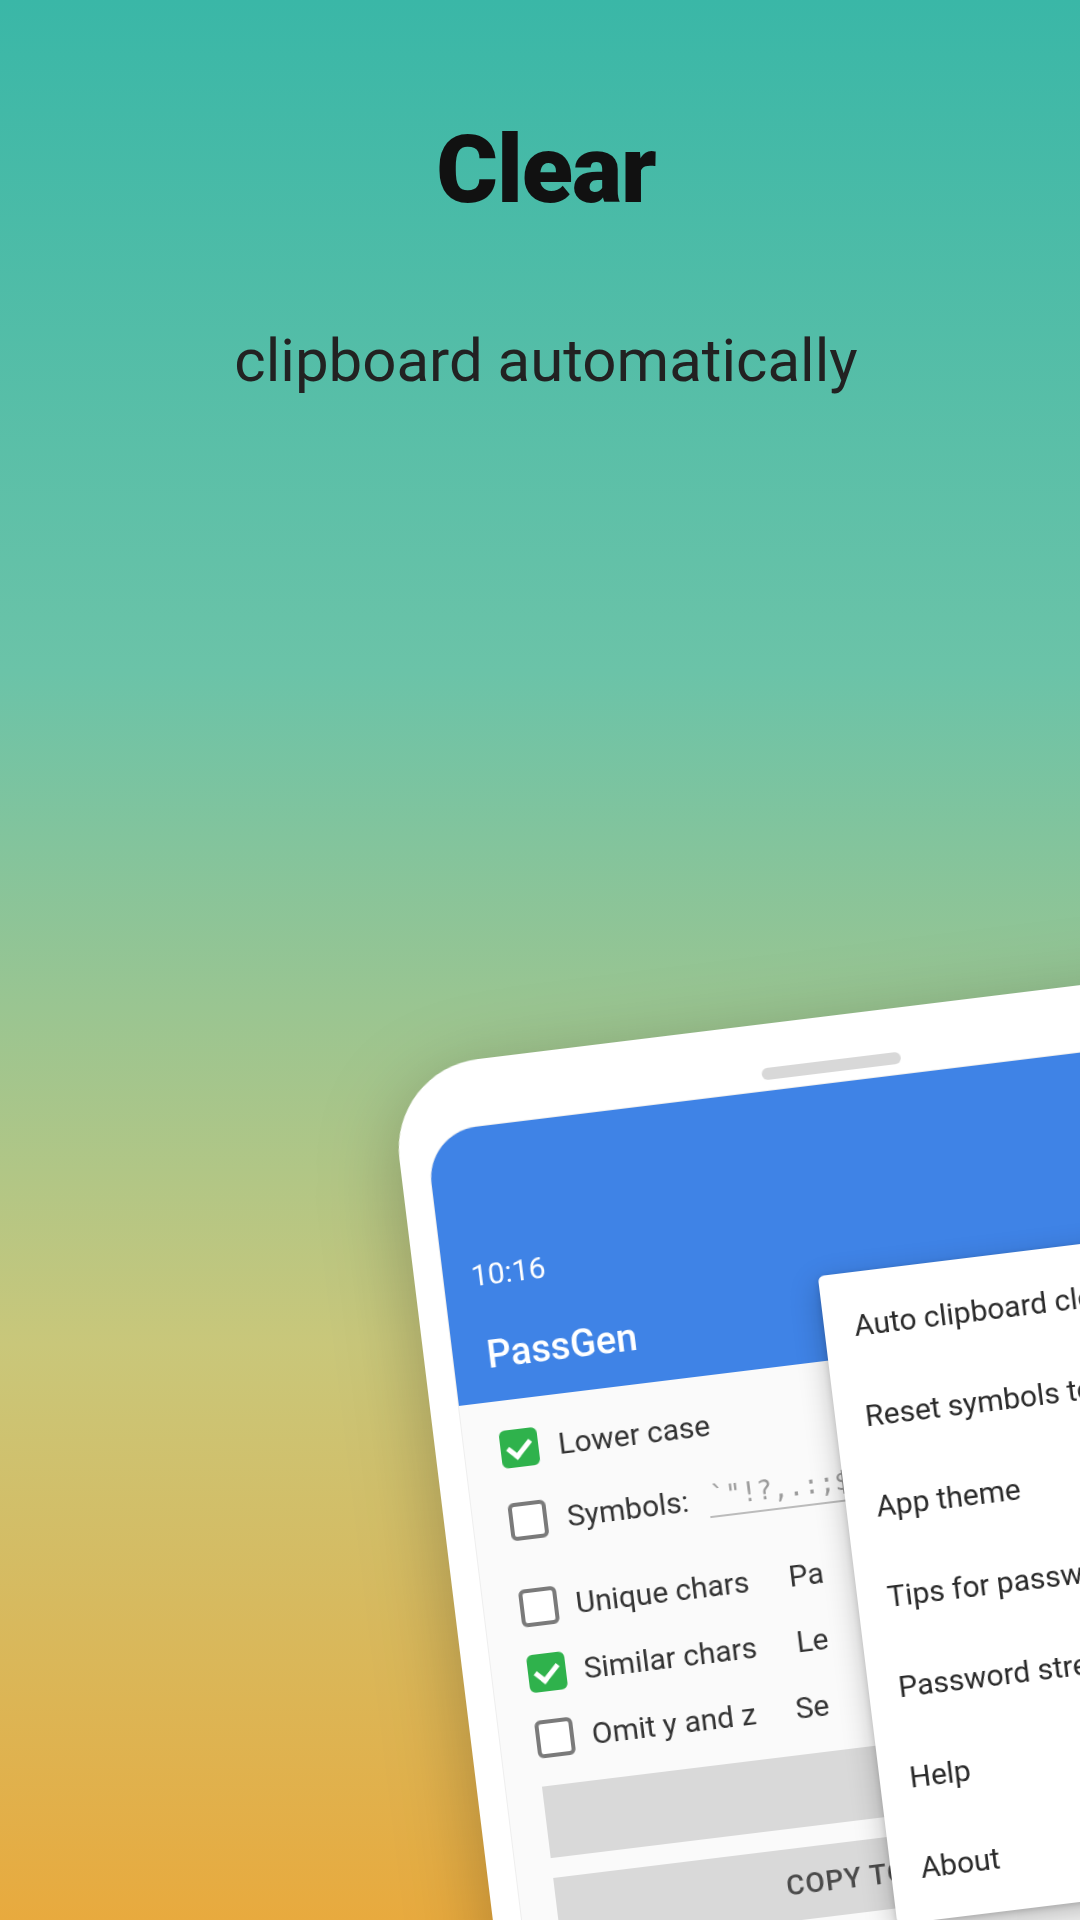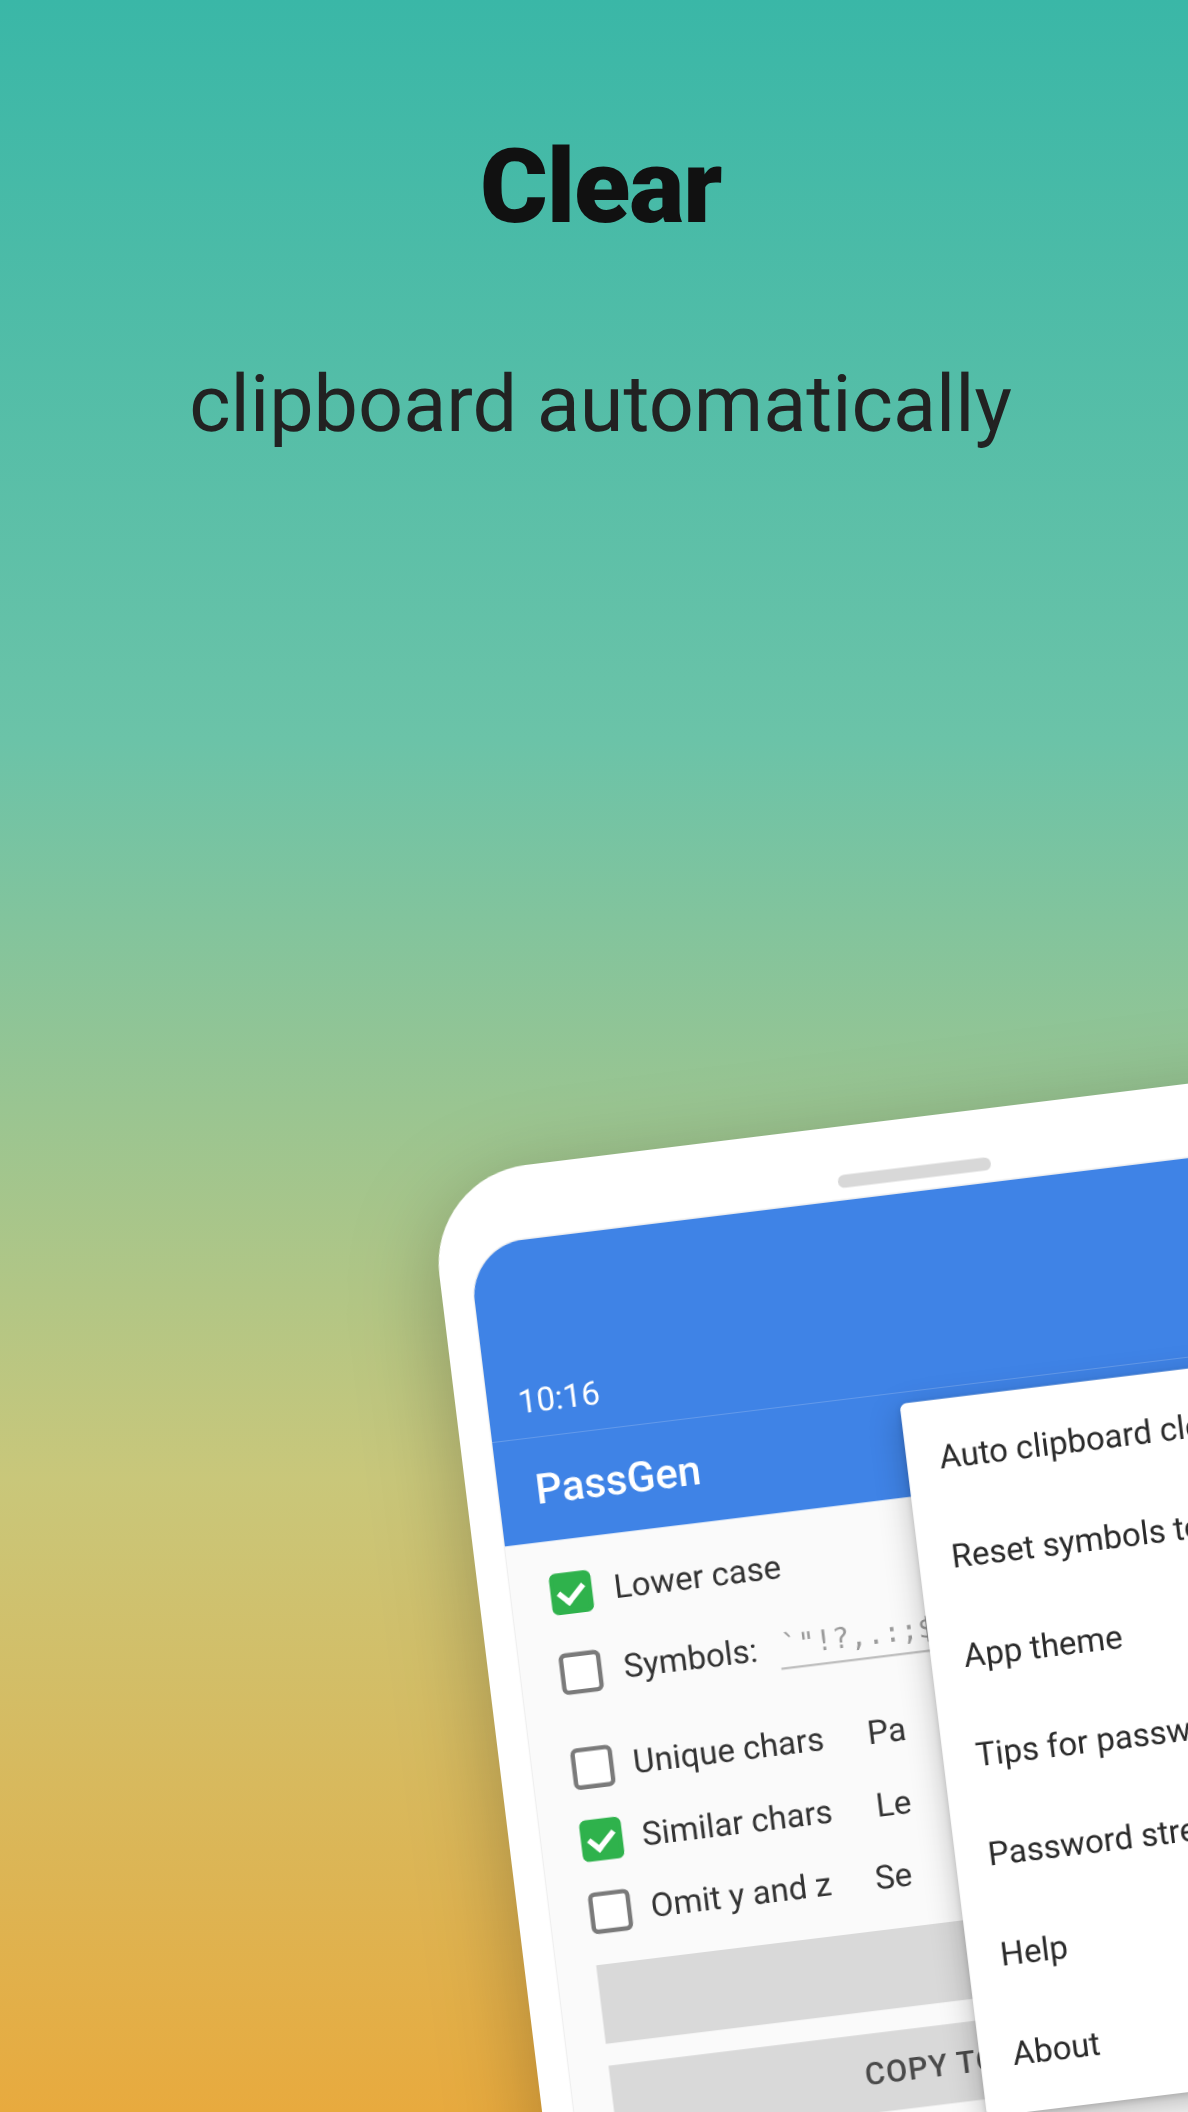--- a/index.html
+++ b/index.html
@@ -18,21 +18,21 @@
   }
   .headline .title {
     font-weight: 900;
     font-size: 94px;
     color: #111;
     letter-spacing: -1px;
   }
   .headline .subtitle {
     margin-top: 100px;
     font-weight: 400;
-    font-size: 72px;
+    font-size: 60px;
     color: #222;
   }
 
   
   .scene {
     position: absolute;
     top: 1010px;
     left: 490px;
     transform: rotate(-7deg);
     transform-origin: center center;

